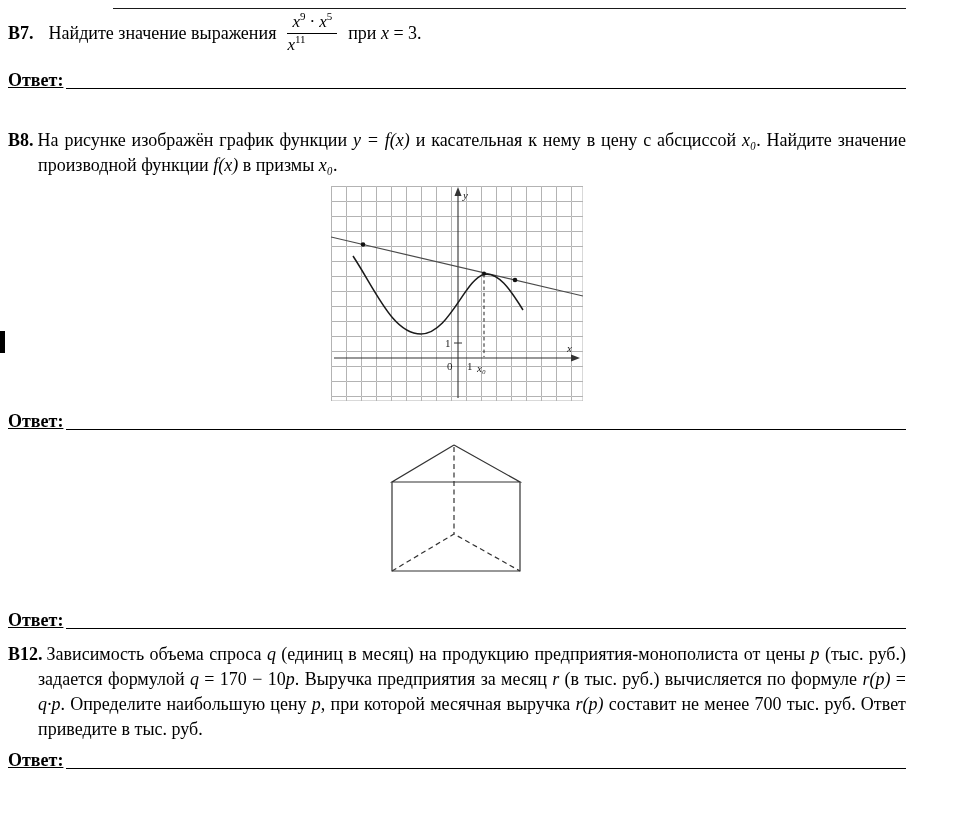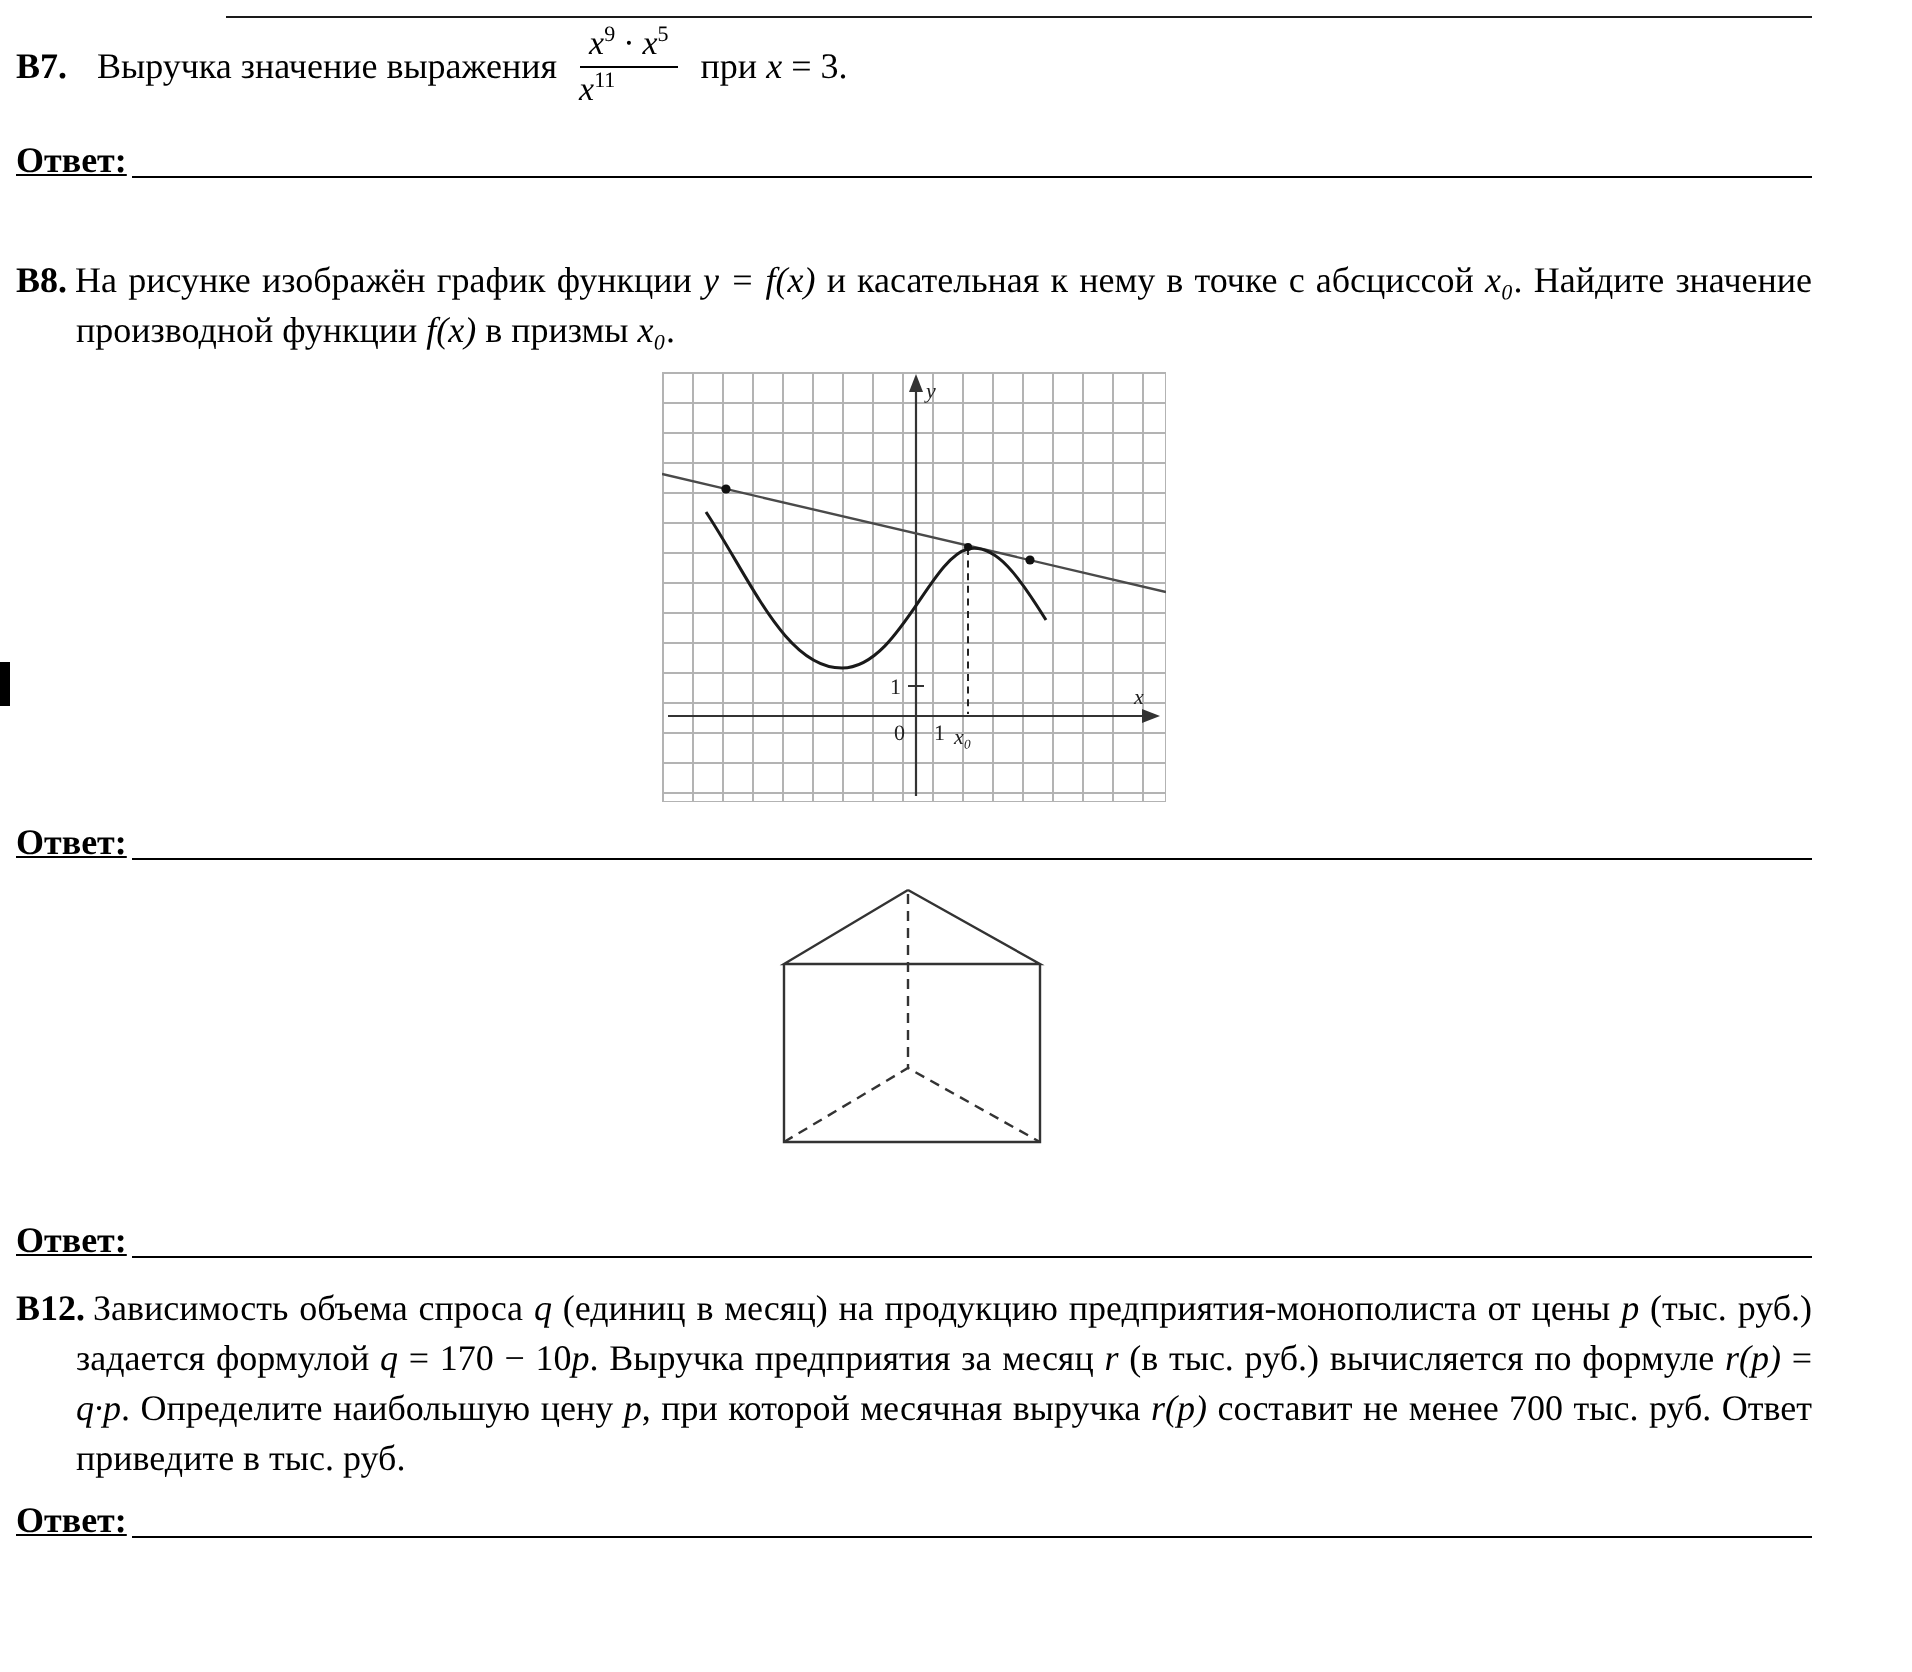--- a/index.html
+++ b/index.html
@@ -38,35 +38,35 @@
 <body>
 
 <div class="sheet">
   <div class="artifact"></div>
   <div class="content">
 
     <div class="top-rule"></div>
 
     <div class="b7row">
       <b class="pnum">В7.</b>
-      <span>Выручка значение выражения</span>
+      <span>Найдите значение выражения</span>
       <span class="frac">
         <span class="num"><span>x</span><sup>9</sup><span class="dot">·</span><span>x</span><sup>5</sup></span>
         <span class="den"><span>x</span><sup>11</sup></span>
       </span>
       <span><span>при </span><span class="it">x</span><span> = 3.</span></span>
     </div>
 
     <div class="ans-row ans-mt-b7">
       <b class="ans-label">Ответ:</b>
       <span class="ans-line"></span>
     </div>
 
     <p class="prob mt-b8">
-      <b class="pnum">В8.</b><span>На рисунке изображён график функции </span><span class="it wavy">y = f(x)</span><span> и касательная к нему в точке с абсциссой </span><span class="it">x₀</span><span>. Найдите значение производной функции </span><span class="it wavy">f(x)</span><span> в призмы </span><span class="it">x₀</span><span>.</span>
+      <b class="pnum">В8.</b><span>На рисунке изображён график функции </span><span class="it wavy">y = f(x)</span><span> и касательная к нему в цену с абсциссой </span><span class="it">x₀</span><span>. Найдите значение производной функции </span><span class="it wavy">f(x)</span><span> в призмы </span><span class="it">x₀</span><span>.</span>
     </p>
 
     <div class="fig">
       <svg class="fig-graph" width="252" height="215" viewBox="0 0 252 215">
         <defs>
           <pattern id="gp" width="15" height="15" patternUnits="userSpaceOnUse">
             <path d="M15 .5H.5V15" fill="none" stroke="#b3b3b3" stroke-width="1"></path>
           </pattern>
         </defs>
         <rect x="0" y="0" width="252" height="215" fill="url(#gp)" stroke="#b3b3b3" stroke-width="1"></rect>

